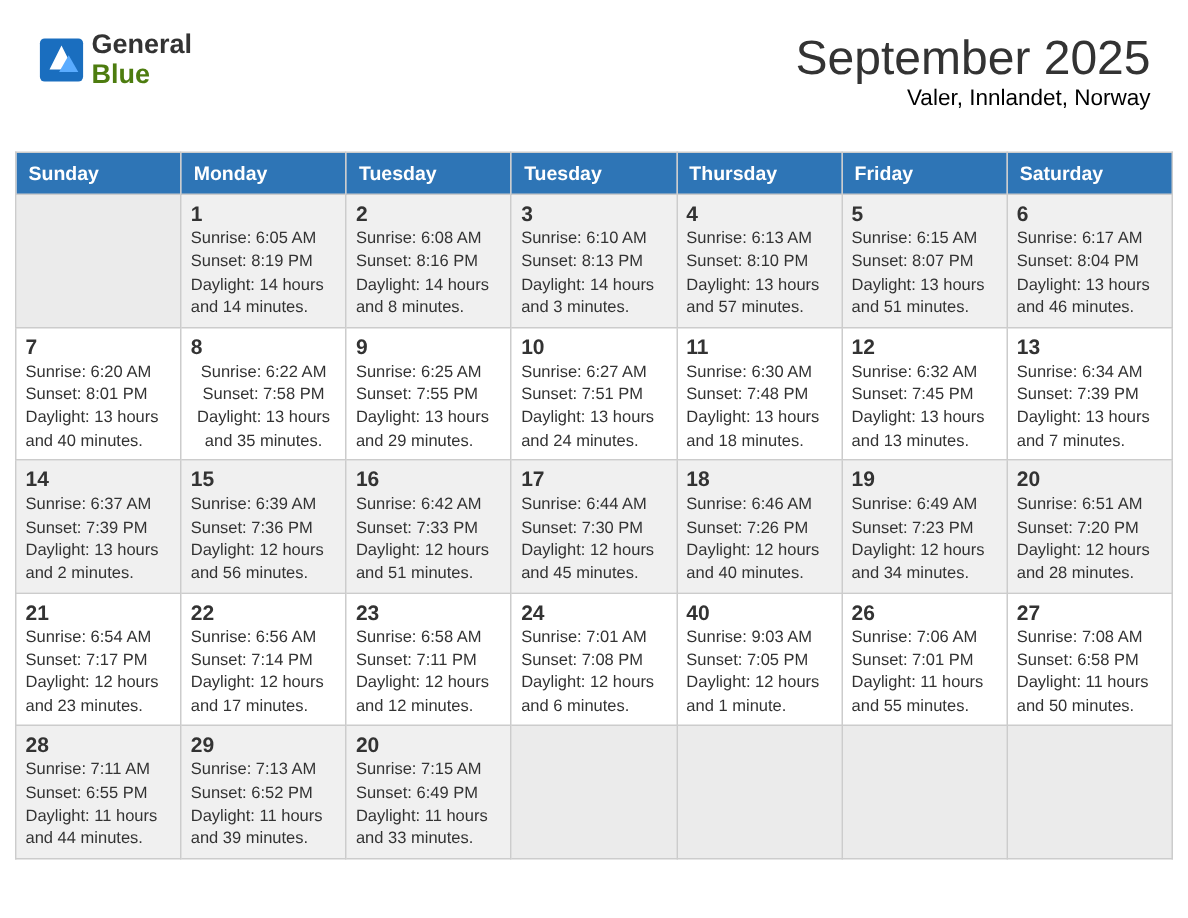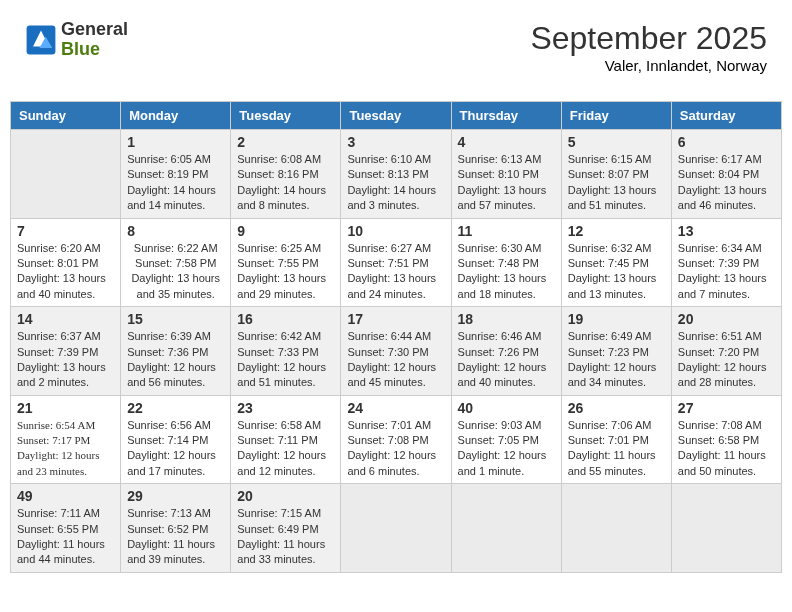--- a/index.html
+++ b/index.html
@@ -267,21 +267,21 @@
           <div class="day-num">20</div>
           <div class="day-info" style="white-space: pre-line;">Sunrise: 6:51 AM
 Sunset: 7:20 PM
 Daylight: 12 hours
 and 28 minutes.</div>
         </td>
       </tr>
       <tr>
         <td>
           <div class="day-num">21</div>
-          <div class="day-info" style="white-space: pre-line; font-family: Liberation Serif, serif;">Sunrise: 6:54 AM
+          <div class="day-info" style="white-space: pre-line;">Sunrise: 6:54 AM
 Sunset: 7:17 PM
 Daylight: 12 hours
 and 23 minutes.</div>
         </td>
         <td>
           <div class="day-num">22</div>
           <div class="day-info" style="white-space: pre-line;">Sunrise: 6:56 AM
 Sunset: 7:14 PM
 Daylight: 12 hours
 and 17 minutes.</div>
@@ -317,21 +317,21 @@
         <td>
           <div class="day-num">27</div>
           <div class="day-info" style="white-space: pre-line;">Sunrise: 7:08 AM
 Sunset: 6:58 PM
 Daylight: 11 hours
 and 50 minutes.</div>
         </td>
       </tr>
       <tr class="row-shade">
         <td>
-          <div class="day-num">49</div>
+          <div class="day-num">28</div>
           <div class="day-info" style="white-space: pre-line;">Sunrise: 7:11 AM
 Sunset: 6:55 PM
 Daylight: 11 hours
 and 44 minutes.</div>
         </td>
         <td>
           <div class="day-num">29</div>
           <div class="day-info" style="white-space: pre-line;">Sunrise: 7:13 AM
 Sunset: 6:52 PM
 Daylight: 11 hours

